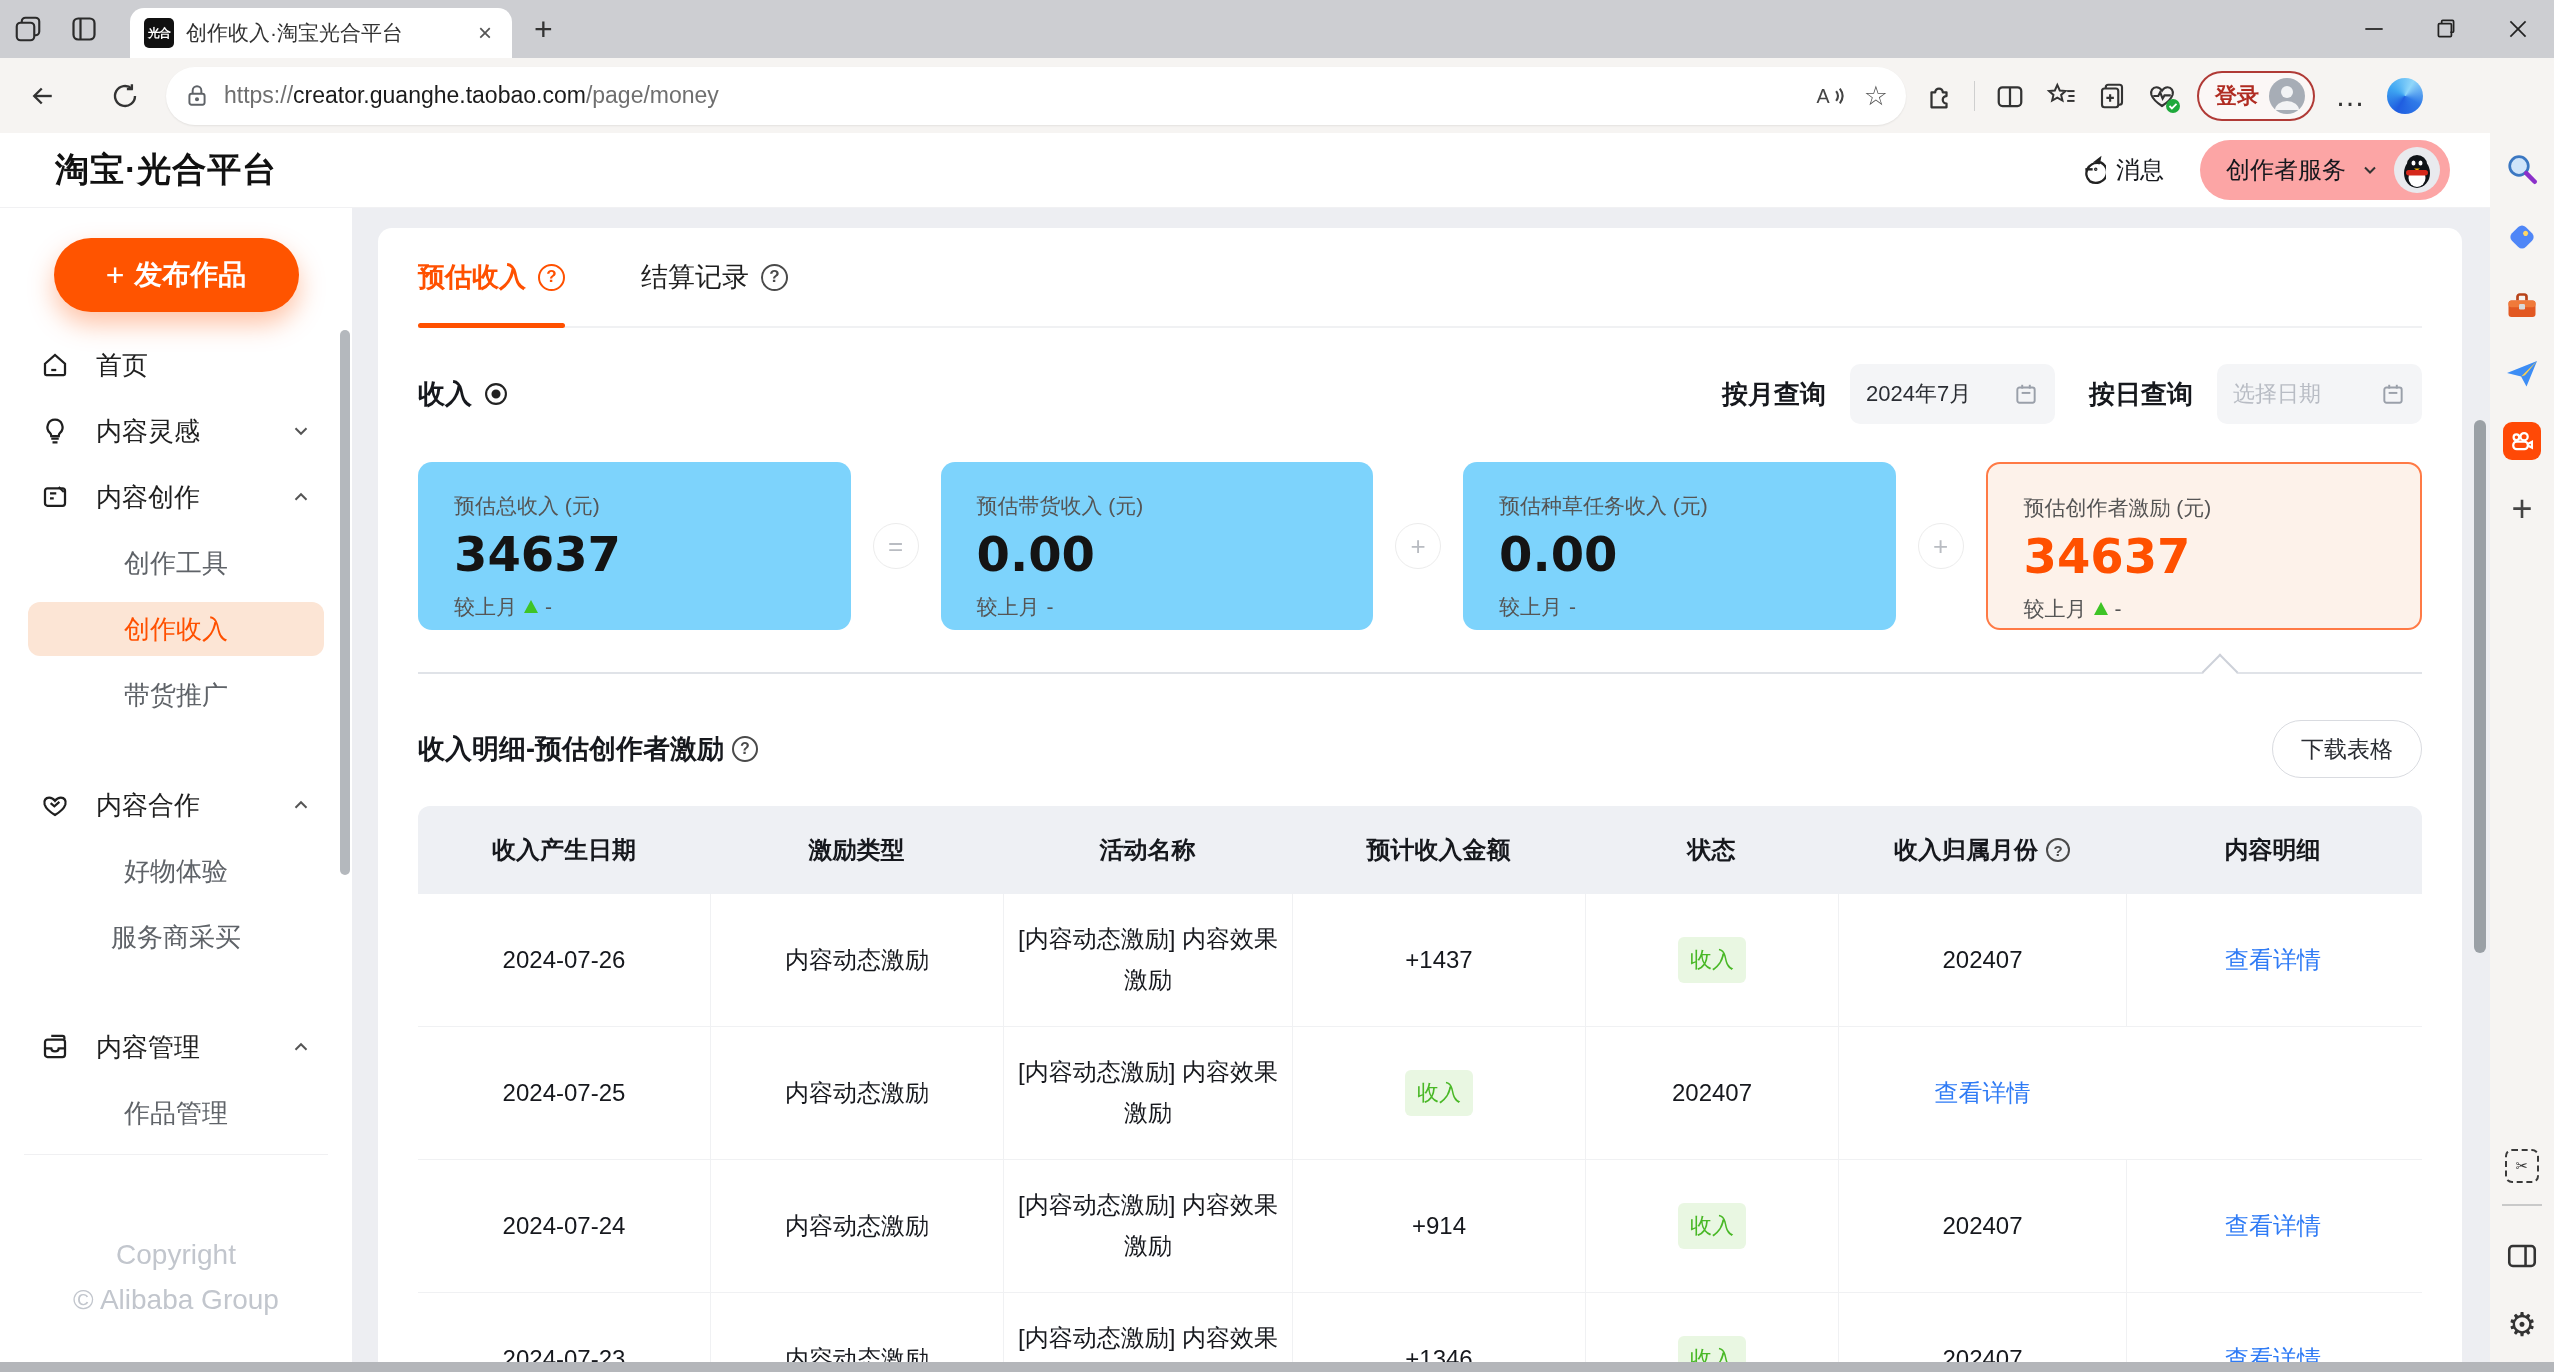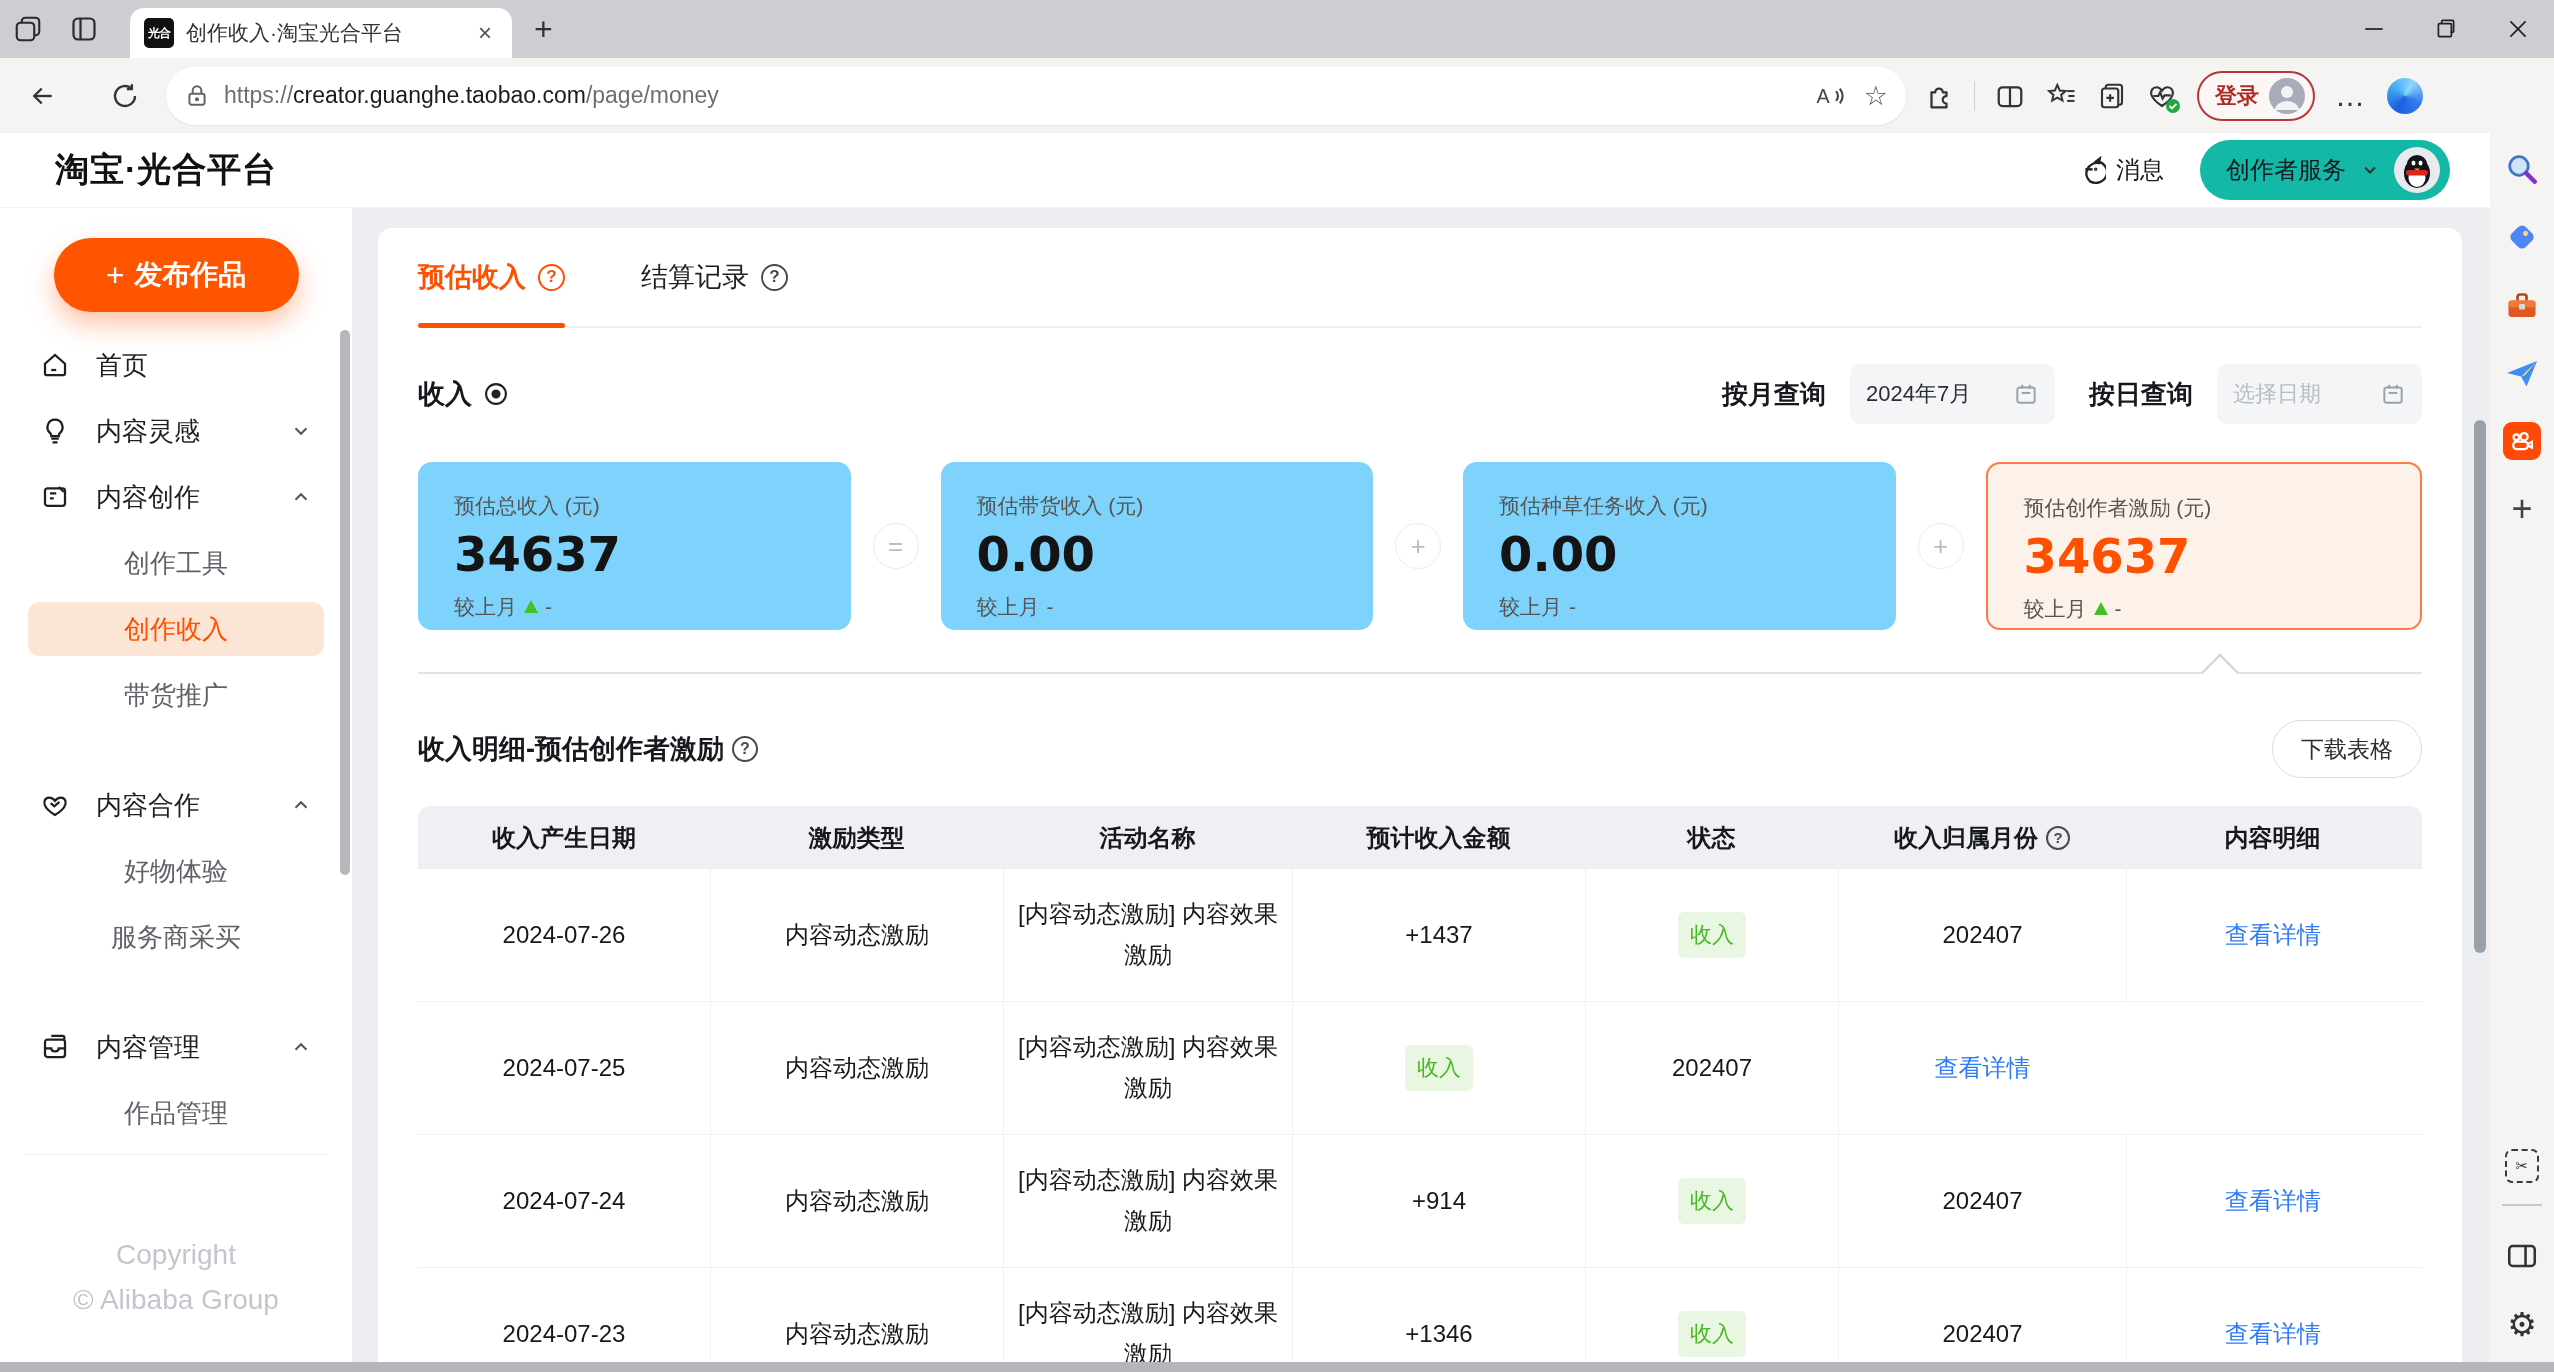--- a/index.html
+++ b/index.html
@@ -47,21 +47,21 @@
   #snip-box{width:34px;height:34px;border:2px dashed #3a3a3a;border-radius:7px;display:flex;align-items:center;justify-content:center;
     font-size:15px;color:#3a3a3a;}
   #gear-glyph{font-size:33px;color:#333;}
   #kuaishou-badge{width:38px;height:38px;background:#ff4906;border-radius:9px;display:flex;align-items:center;justify-content:center;}
 
   
   #site-header{left:0;top:133px;width:2490px;height:75px;background:#fff;display:flex;align-items:center;border-bottom:1px solid #f1f1f3;}
   #logo{margin-left:55px;font-size:34px;font-weight:800;letter-spacing:1px;color:#111;}
   #header-right{margin-left:auto;display:flex;align-items:center;gap:36px;margin-right:40px;}
   #messages{display:flex;align-items:center;gap:10px;font-size:24px;color:#16181d;}
-  #service-pill{display:flex;align-items:center;gap:14px;background:#14b8a6;border-radius:32px;padding:7px 10px 7px 26px;}
+  #service-pill{display:flex;align-items:center;gap:14px;background:#fca5a5;border-radius:32px;padding:7px 10px 7px 26px;}
   #service-pill .txt{font-size:24px;color:#16181d;}
   #qq-avatar{width:46px;height:46px;border-radius:50%;background:#e9eaee;display:flex;align-items:center;justify-content:center;overflow:hidden;}
 
   
   #app{left:0;top:208px;width:2490px;height:1154px;overflow:hidden;background:#edeef2;}
 
   
   #side-nav{position:absolute;left:0;top:0;width:352px;height:1154px;background:#fff;}
   #publish-btn{margin:30px auto 0;width:245px;height:74px;border-radius:40px;background:#ff5400;color:#fff;
     display:flex;align-items:center;justify-content:center;gap:10px;font-size:28px;font-weight:600;
@@ -110,21 +110,21 @@
   #caret-notch{position:absolute;right:189px;top:-15px;width:26px;height:26px;background:#fff;
     border-left:2px solid #cdd1d9;border-top:2px solid #cdd1d9;transform:rotate(45deg);}
 
   #section-row{margin-top:22px;display:flex;align-items:center;}
   #section-title{display:flex;align-items:center;gap:8px;font-size:27px;font-weight:600;color:#16181d;}
   #download-btn{margin-left:auto;height:58px;padding:0 28px;border:1px solid #d9dbe0;border-radius:30px;
     display:flex;align-items:center;font-size:23px;color:#2a2d33;background:#fff;}
 
   #income-table{margin-top:28px;}
   .tgrid{display:grid;grid-template-columns:292px 293px 289px 293px 253px 288px 293px;}
-  #thead{background:#eef0f4;border-radius:12px 12px 0 0;height:63px;}
+  #thead{background:#eef0f4;border-radius:12px 12px 0 0;height:88px;}
   #thead .th{display:flex;align-items:center;justify-content:center;gap:8px;font-size:24px;font-weight:600;color:#16181d;}
   .trow{height:133px;border-bottom:1px solid #f0f1f3;}
   .trow .td{display:flex;align-items:center;justify-content:center;font-size:24px;color:#16181d;border-left:1px solid #f0f1f3;}
   .trow .td:first-child{border-left:none;}
   .td .activity{width:268px;text-align:center;line-height:1.7;}
   .badge{background:#e9f7e2;color:#49b826;font-size:22px;padding:8px 12px;border-radius:6px;}
   .link{color:#2f7bf5;font-weight:500;}
 
   #content-scroll{position:absolute;left:2474px;top:212px;width:12px;height:533px;background:#9aa0a6;border-radius:6px;z-index:5;}
 

